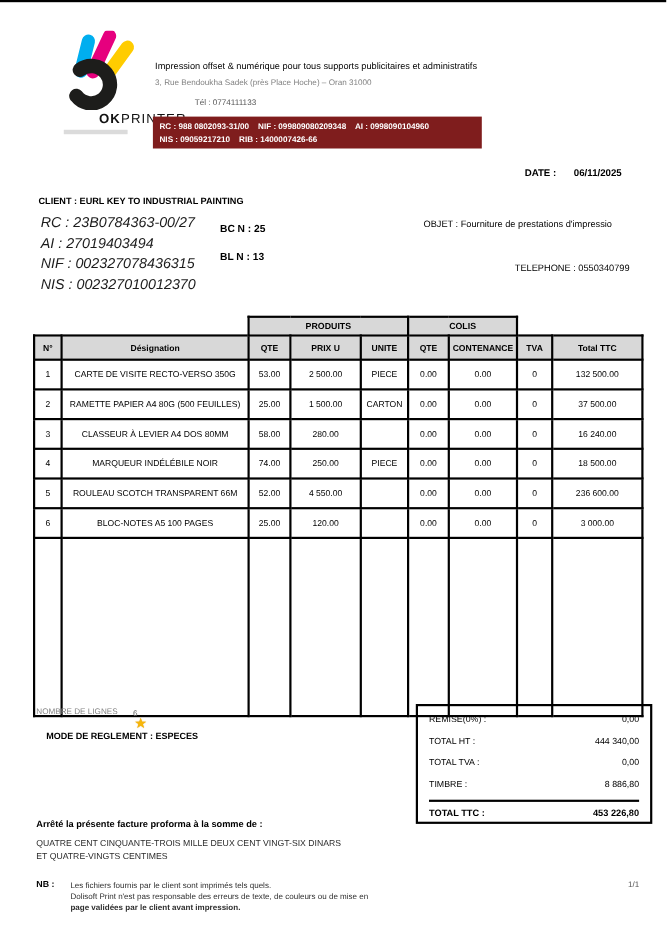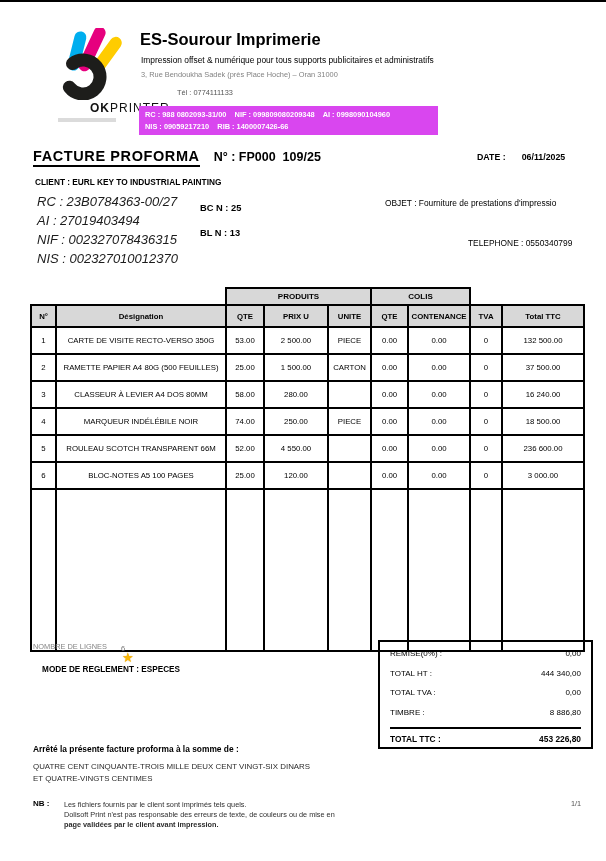--- a/index.html
+++ b/index.html
@@ -11,21 +11,21 @@
   .logo{position:absolute;left:42px;top:28px;width:90px;text-align:center;}
   .logo svg{display:block;margin:0 auto;}
   .logo-text{font-size:12px;letter-spacing:1px;color:#111;margin-top:1px;white-space:nowrap;}
   .logo-text .ok{font-weight:bold;margin-left:48px;}
   .logo-tagbar{margin:3px auto 0;width:58px;height:4px;background:#9a9a9a;opacity:.35;filter:blur(.6px);}
   .company-name{position:absolute;left:140px;top:30px;font-size:16.5px;font-weight:bold;}
   .company-tagline{position:absolute;left:141px;top:55px;font-size:8.4px;color:#000;}
   .company-address{position:absolute;left:141px;top:70px;font-size:7.4px;color:#828282;}
   .company-phone{position:absolute;left:141px;top:88px;font-size:7.4px;color:#555;margin-left:36px;}
   .registry{position:absolute;left:139px;top:106px;width:299px;height:29px;box-sizing:border-box;
-            background:#d946ef;color:#fff;font-size:7.4px;font-weight:bold;line-height:12px;
+            background:#7f1d1d;color:#fff;font-size:7.4px;font-weight:bold;line-height:12px;
             padding:3px 6px;white-space:pre;overflow:hidden;}
 
   
   .titlerow{position:absolute;left:33px;top:148px;display:flex;align-items:baseline;gap:14px;}
   .doc-title{font-size:14.5px;font-weight:bold;letter-spacing:.6px;border-bottom:2px solid #000;padding-bottom:1px;}
   .doc-number{font-size:12.5px;font-weight:bold;white-space:pre;}
   .daterow{position:absolute;left:477px;top:152px;display:flex;gap:16px;font-size:8.8px;font-weight:bold;}
 
   
   .client-line{position:absolute;left:35px;top:177px;font-size:8.3px;font-weight:bold;}
@@ -82,30 +82,25 @@
         <rect x="23" y="3" width="12" height="40" rx="6" fill="#00AEEF" transform="rotate(14 29 23)"></rect>
         <rect x="38" y="-3" width="12" height="48" rx="6" fill="#E6007E" transform="rotate(25 44 21)"></rect>
         <rect x="53" y="6" width="12" height="42" rx="6" fill="#FFCC00" transform="rotate(36 59 27)"></rect>
         <circle cx="35" cy="49" r="17" fill="none" stroke="#1D1D1B" stroke-width="13" stroke-linecap="round" stroke-dasharray="80 27" transform="rotate(-128 35 49)"></circle>
       </svg>
     </span>
     <div class="logo-text"><span class="ok">OK</span><span>PRINTER</span></div>
     <div class="logo-tagbar"></div>
   </div>
 
-  <div class="company-name">ES-Sourour Imprimerie</div>
   <div class="company-tagline">Impression offset &amp; numérique pour tous supports publicitaires et administratifs</div>
   <div class="company-address">3, Rue Bendoukha Sadek (près Place Hoche) – Oran 31000</div>
   <div class="company-phone">Tél : 0774111133</div>
   <div class="registry"><span>RC : 988 0802093-31/00    NIF : 099809080209348    AI : 0998090104960</span><br><span>NIS : 09059217210    RIB : 1400007426-66</span></div>
 
-  <div class="titlerow">
-    <span class="doc-title">FACTURE PROFORMA</span>
-    <span class="doc-number">N° : FP000  109/25</span>
-  </div>
   <div class="daterow">
     <span>DATE :</span>
     <span>06/11/2025</span>
   </div>
 
   <div class="client-line">CLIENT : EURL KEY TO INDUSTRIAL PAINTING</div>
   <div class="cid" style="top:194px">RC : 23B0784363-00/27</div>
   <div class="cid" style="top:213px">AI : 27019403494</div>
   <div class="cid" style="top:232px">NIF : 002327078436315</div>
   <div class="cid" style="top:251px">NIS : 002327010012370</div>

